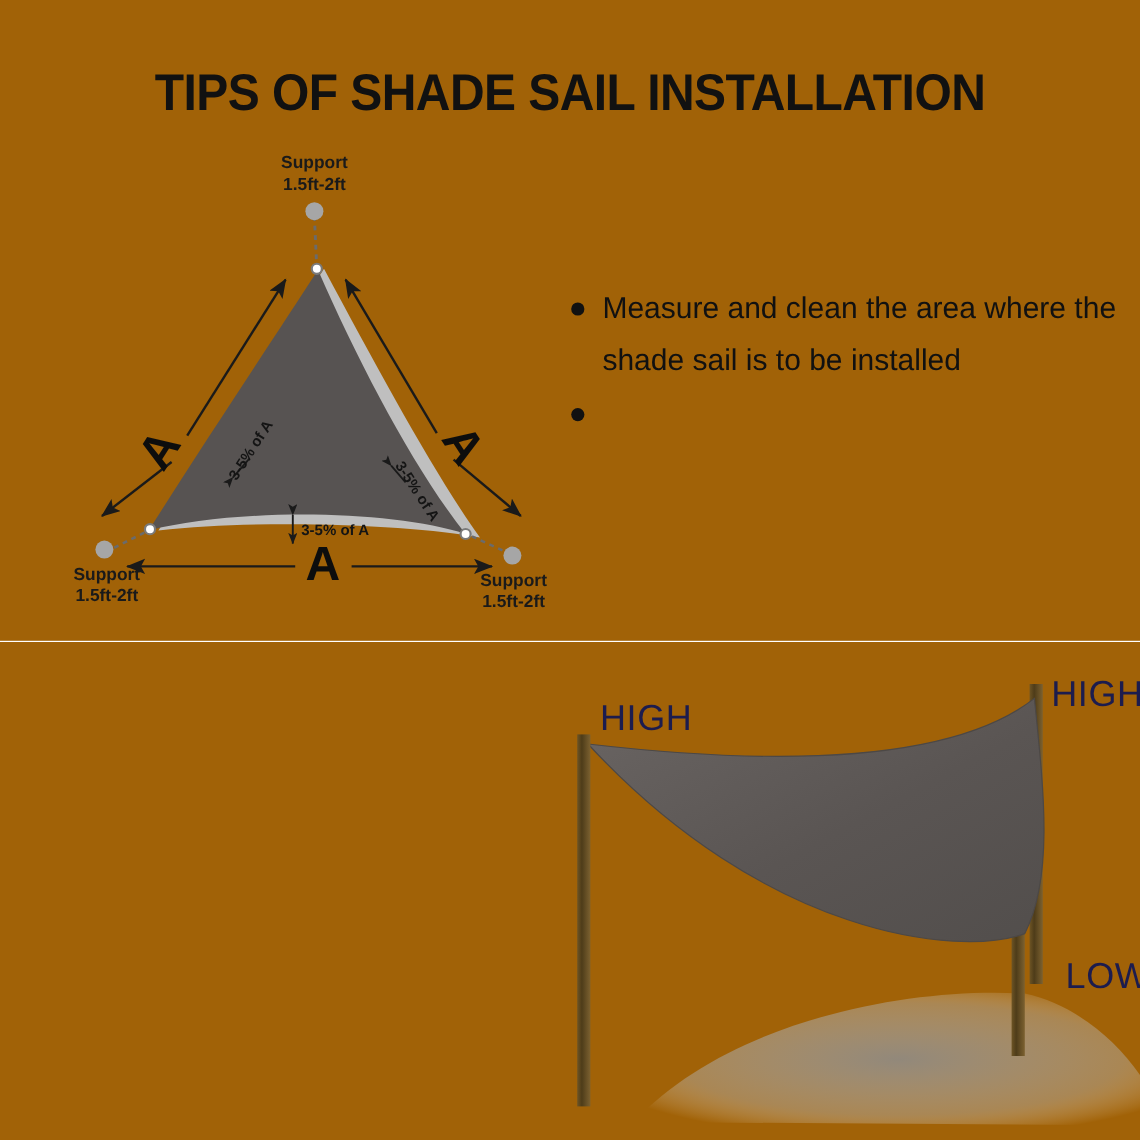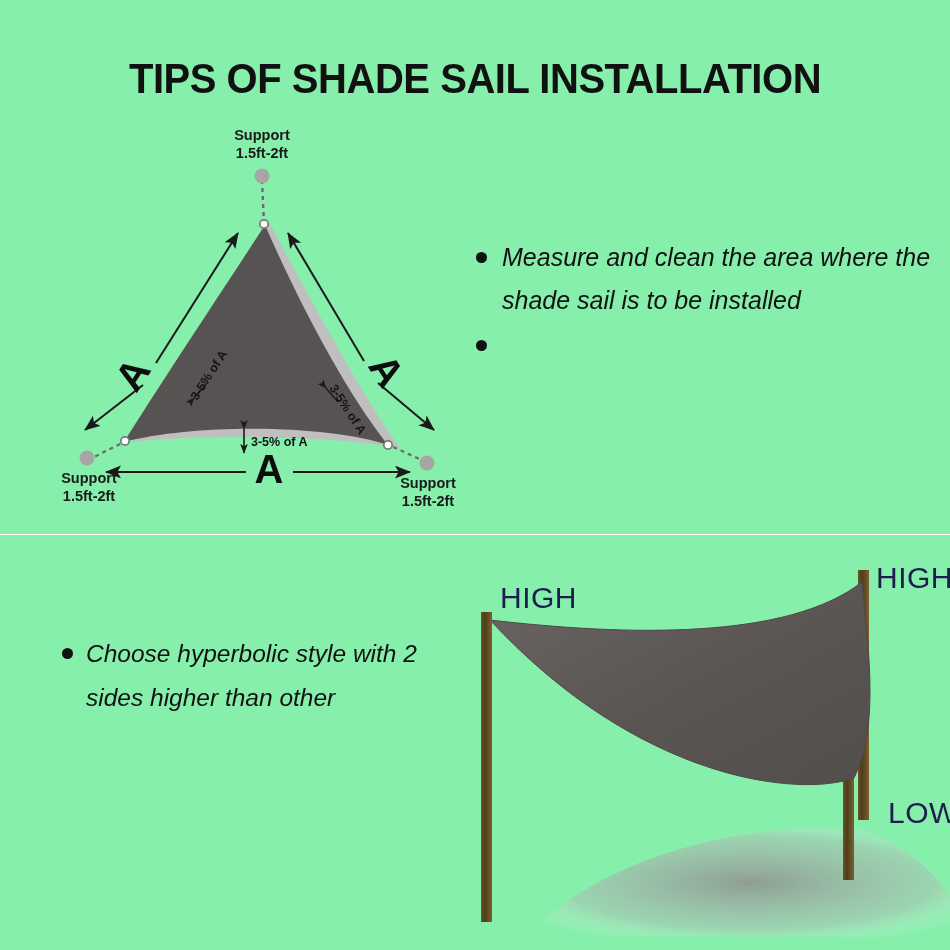--- a/index.html
+++ b/index.html
@@ -8,21 +8,21 @@
     width: 950px;
     height: 950px;
     background: #ffffff;
     font-family: "Liberation Sans", sans-serif;
     overflow: hidden;
   }
   #page {
     position: relative;
     width: 950px;
     height: 950px;
-    background: #86efac;
+    background: #a16207;
   }
 
   
   #title {
     position: absolute;
     left: 0;
     top: 54px;
     width: 950px;
     text-align: center;
     font-family: "Liberation Sans", sans-serif;
@@ -51,21 +51,20 @@
   #panel-triangle { left: 0px;   top: 120px; width: 430px; height: 400px; }
   #panel-tips     { left: 424px; top: 236px; width: 526px; height: 262px; }
   #panel-hyper    { left: 8px;   top: 632px; width: 412px; height: 228px; }
   #panel-sail     { left: 410px; top: 540px; width: 540px; height: 410px; }
 
   
   ul.tips {
     list-style: none;
     margin: 0;
     padding: 0;
-    font-style: italic;
   }
   ul.tips li {
     position: relative;
     padding-left: 30px;
     color: #111111;
     font-family: "Liberation Sans", sans-serif;
   }
   ul.tips li .dot {
     position: absolute;
     left: 4px;
@@ -200,24 +199,20 @@
         <span>Measure and clean the area where the shade sail is to be installed</span>
       </li>
       <li>
         <span class="dot"></span>
       </li>
     </ul>
   </div>
 
   <div class="panel" id="panel-hyper">
     <ul class="tips">
-      <li>
-        <span class="dot"></span>
-        <span>Choose hyperbolic style with 2 sides higher than other</span>
-      </li>
     </ul>
   </div>
 
   <div class="panel" id="panel-sail">
     <svg width="540" height="410" viewBox="0 0 540 410">
       <defs>
         <linearGradient id="poleGrad" x1="0" y1="0" x2="1" y2="0">
           <stop offset="0%" stop-color="#6d5424"></stop>
           <stop offset="35%" stop-color="#4e3c19"></stop>
           <stop offset="100%" stop-color="#7c6130"></stop>

